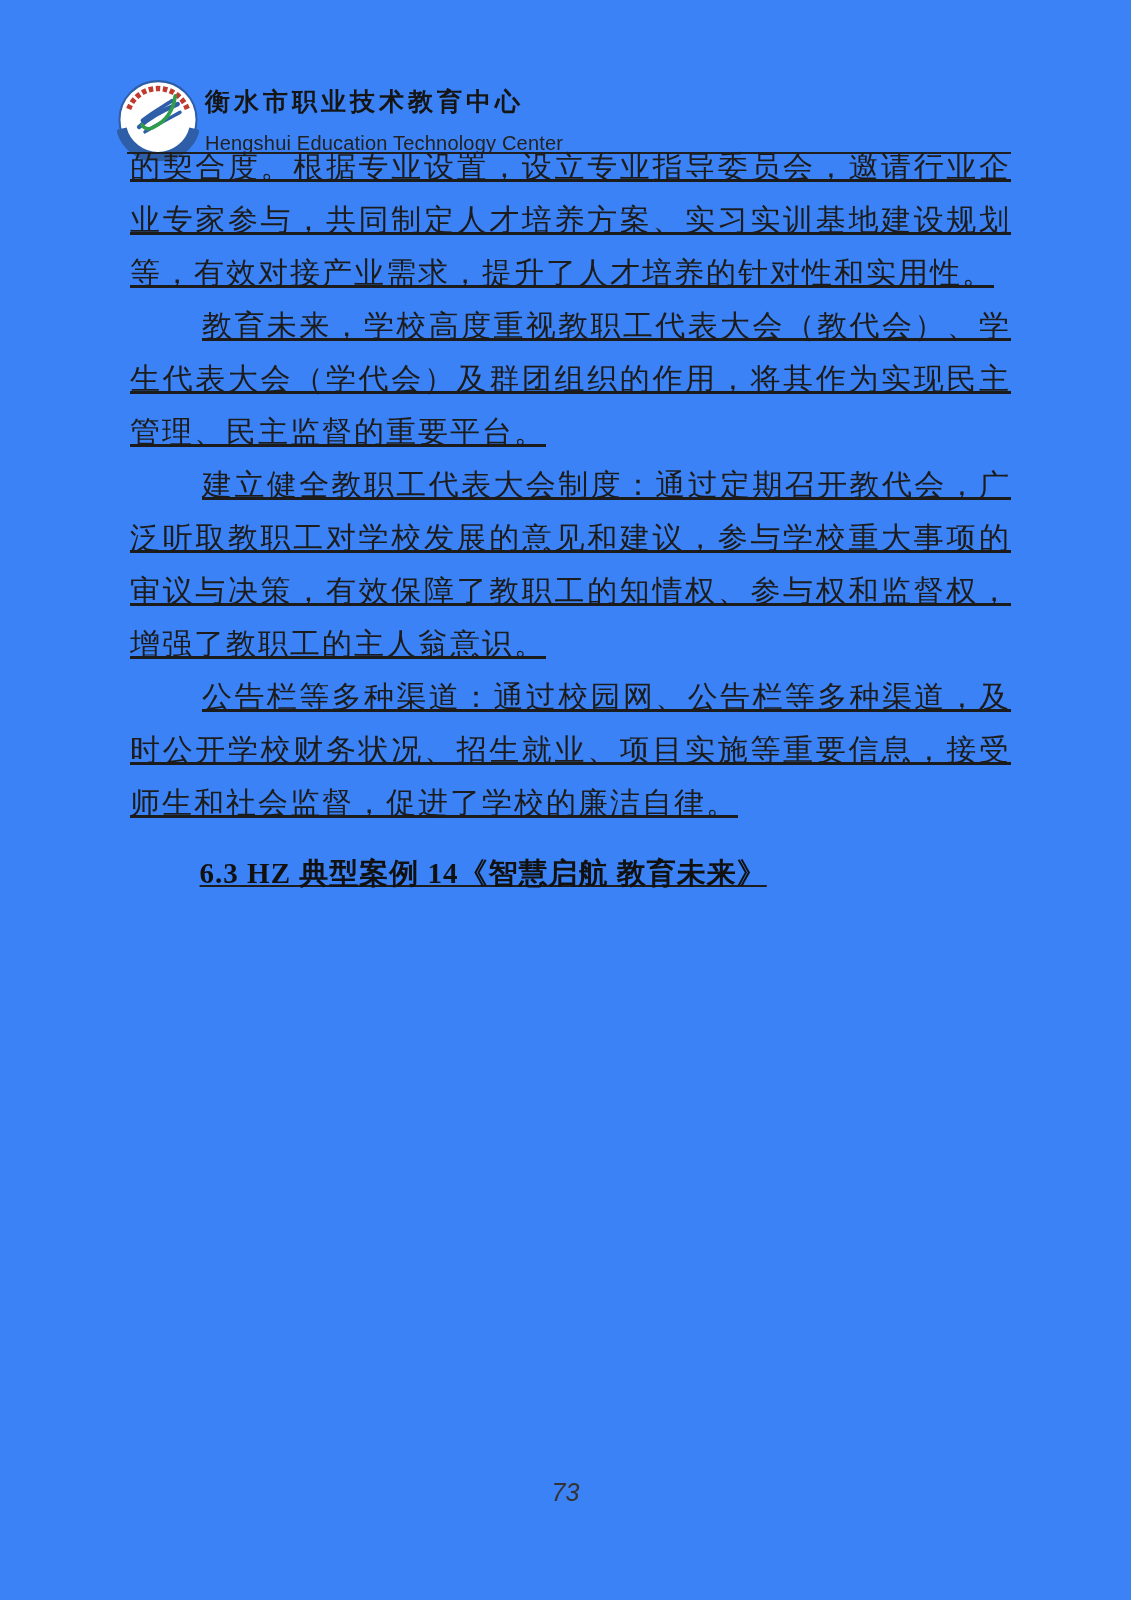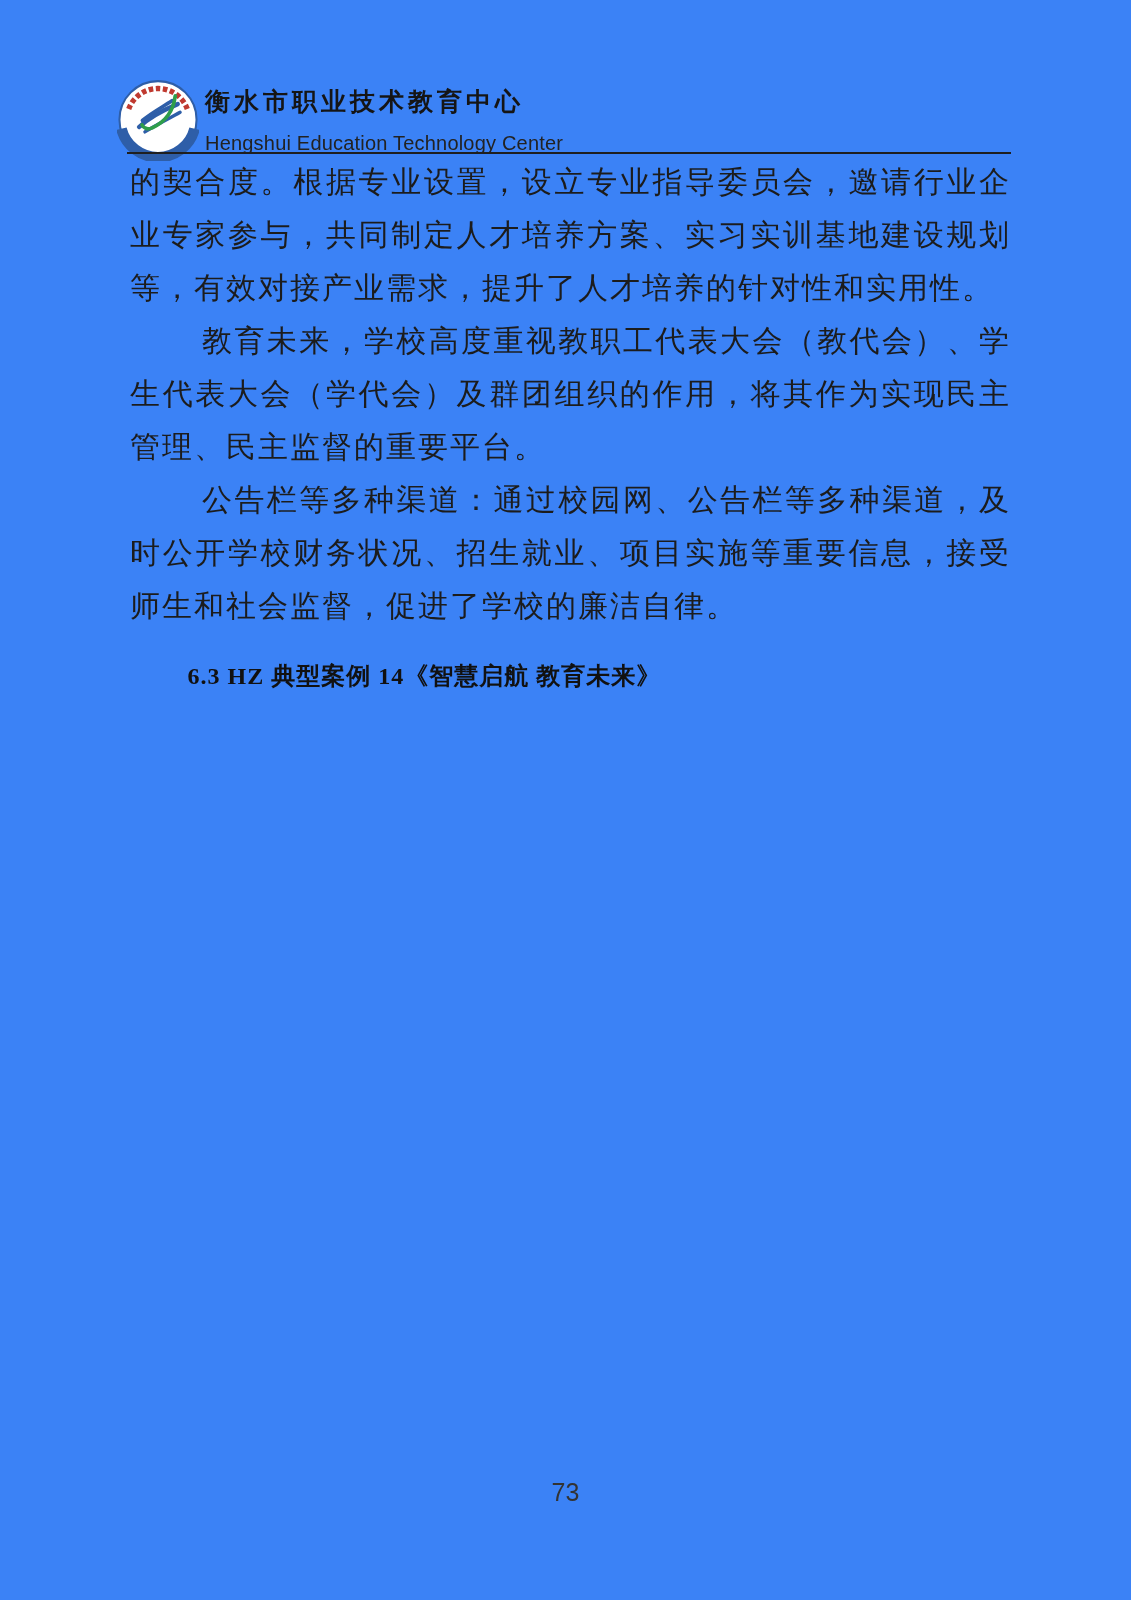--- a/index.html
+++ b/index.html
@@ -21,47 +21,47 @@
   .hdr-en{
     font-size:20px;color:#222;letter-spacing:.2px;
     font-family:"Liberation Sans","DejaVu Sans",sans-serif;line-height:28px;margin-top:11px;
   }
   .hdr-rule{
     position:absolute;left:127px;top:152px;width:884px;height:0;
     border-top:2.5px solid #1f1f1f;
   }
   
   .body-col{
-    position:absolute;left:130px;top:155px;width:881px;
+    position:absolute;left:130px;top:140px;width:881px;text-decoration:underline;
   }
   .body-col p{
     margin:0;
     font-size:30px;
     line-height:53px;
     letter-spacing:2px;
     text-align:justify;
     text-justify:inter-ideograph;
     color:#1c1c1c;
   }
   .body-col p.indent{text-indent:2.4em;}
   .body-col h2{
     margin:18px 0 19px 0;
-    font-size:24px;
+    font-size:29px;
     line-height:53px;
     font-weight:bold;
     letter-spacing:1px;
     text-indent:2.4em;
     color:#111;
   }
   
   .page-footer{
     position:absolute;left:0;top:1478px;width:100%;
     text-align:center;
     font-family:"Liberation Sans","DejaVu Sans",sans-serif;
-    font-size:25px;color:#333;
+    font-size:25px;color:#333;font-style:italic;
   }
 </style>
 </head>
 <body>
 
 <div class="page">
 
   <div class="hdr-logo">
     <svg viewBox="0 0 100 104" width="82" height="86" aria-hidden="true">
 
@@ -84,20 +84,21 @@
   </div>
   <div class="hdr-text">
     <div class="hdr-zh">衡水市职业技术教育中心</div>
     <div class="hdr-en">Hengshui Education Technology Center</div>
   </div>
   <div class="hdr-rule"></div>
 
   <main class="body-col">
     <p>的契合度。根据专业设置，设立专业指导委员会，邀请行业企业专家参与，共同制定人才培养方案、实习实训基地建设规划等，有效对接产业需求，提升了人才培养的针对性和实用性。</p>
     <p class="indent">教育未来，学校高度重视教职工代表大会（教代会）、学生代表大会（学代会）及群团组织的作用，将其作为实现民主管理、民主监督的重要平台。</p>
+    <p class="indent">建立健全教职工代表大会制度：通过定期召开教代会，广泛听取教职工对学校发展的意见和建议，参与学校重大事项的审议与决策，有效保障了教职工的知情权、参与权和监督权，增强了教职工的主人翁意识。</p>
     <p class="indent">公告栏等多种渠道：通过校园网、公告栏等多种渠道，及时公开学校财务状况、招生就业、项目实施等重要信息，接受师生和社会监督，促进了学校的廉洁自律。</p>
     <h2>6.3 HZ 典型案例 14《智慧启航 教育未来》</h2>
   </main>
 
   <div class="page-footer">
     <span>73</span>
   </div>
 
 </div>
 

